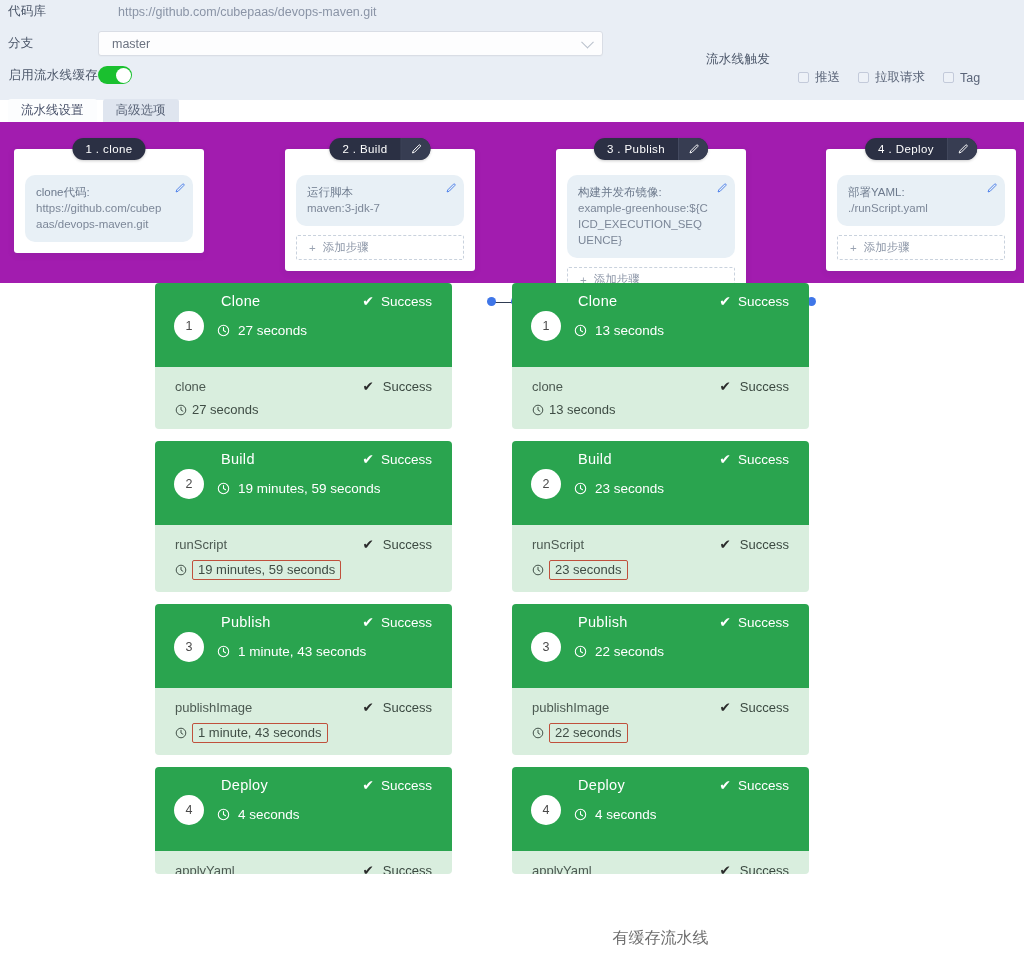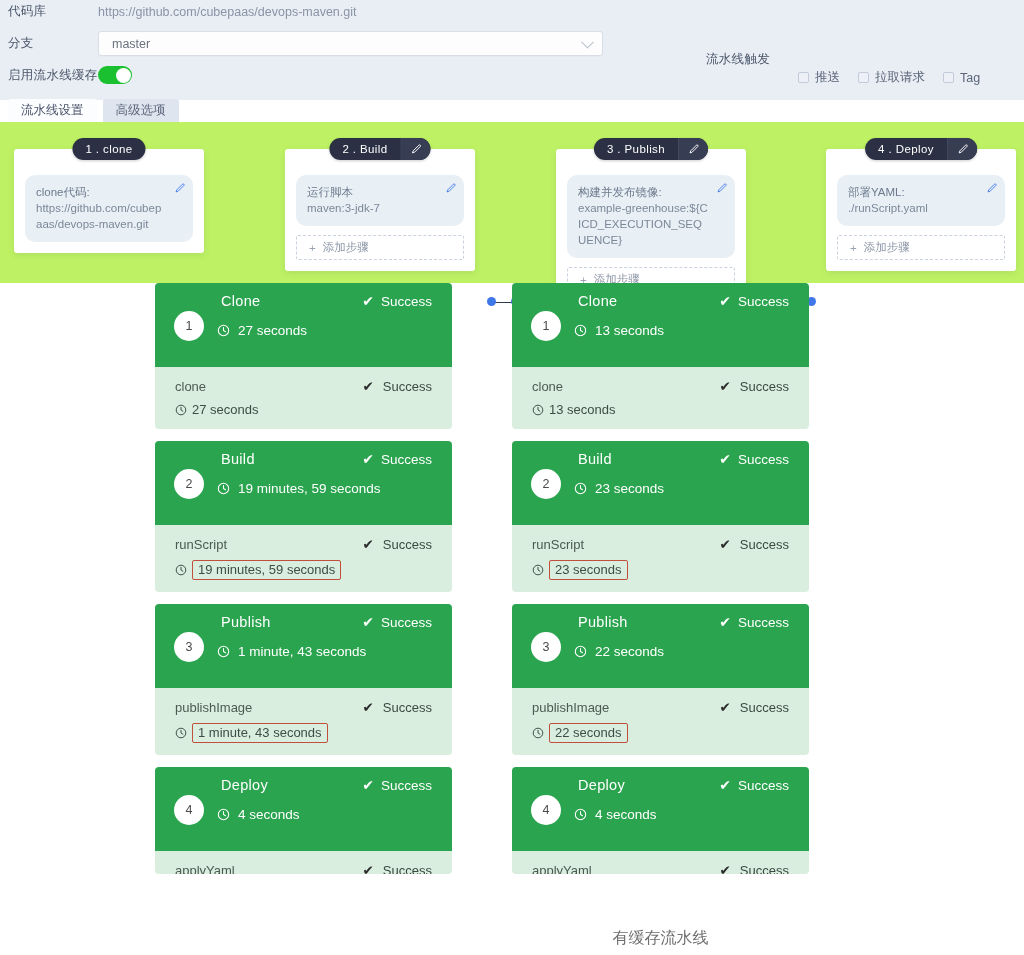--- a/index.html
+++ b/index.html
@@ -25,21 +25,21 @@
 
   .form-row { position: absolute; display: flex; align-items: center; }
 
   .form-label {
     font-size: 12.5px;
     color: #4a5568;
     letter-spacing: .3px;
     white-space: nowrap;
   }
 
-  .repo-row { left: 8px; top: 3px; }
+  .repo-row { left: 8px; top: 3px; gap: 20px; }
   .repo-label { width: 90px; }
   .repo-value {
     font-size: 12.5px;
     color: #8a94a6;
     white-space: nowrap;
   }
 
   .branch-row { left: 8px; top: 31px; }
   .branch-label { width: 90px; }
   .select-box {
@@ -55,21 +55,21 @@
   }
   .select-value { font-size: 12.5px; color: #6b7280; }
   .chev {
     position: absolute; right: 10px; top: 50%;
     width: 9px; height: 9px;
     border-right: 1.6px solid #b9c0cc;
     border-bottom: 1.6px solid #b9c0cc;
     transform: translateY(-70%) rotate(45deg);
   }
 
-  .cache-row { left: 8px; top: 66px; }
+  .cache-row { left: 8px; top: 66px; text-align: right; }
   .cache-label { width: 90px; }
   .toggle {
     width: 34px; height: 18px;
     background: #1ac02f;
     border-radius: 9px;
     position: relative;
     cursor: pointer;
   }
   .toggle .knob {
     position: absolute;
@@ -105,21 +105,21 @@
     cursor: pointer;
   }
   .tab.active { background: #fcfdfe; color: #49526a; }
   .tab.inactive { background: #dfe5ef; margin-left: 6px; }
 
   
   .stage-strip {
     position: absolute;
     left: 0; top: 122px;
     width: 1024px; height: 161px;
-    background: #bef264;
+    background: #a21caf;
   }
 
   .stage { position: absolute; top: 16px; }
 
   .stage-pill {
     position: absolute;
     top: 0; left: 50%;
     transform: translateX(-50%);
     height: 22px;
     background: #2b3044;

